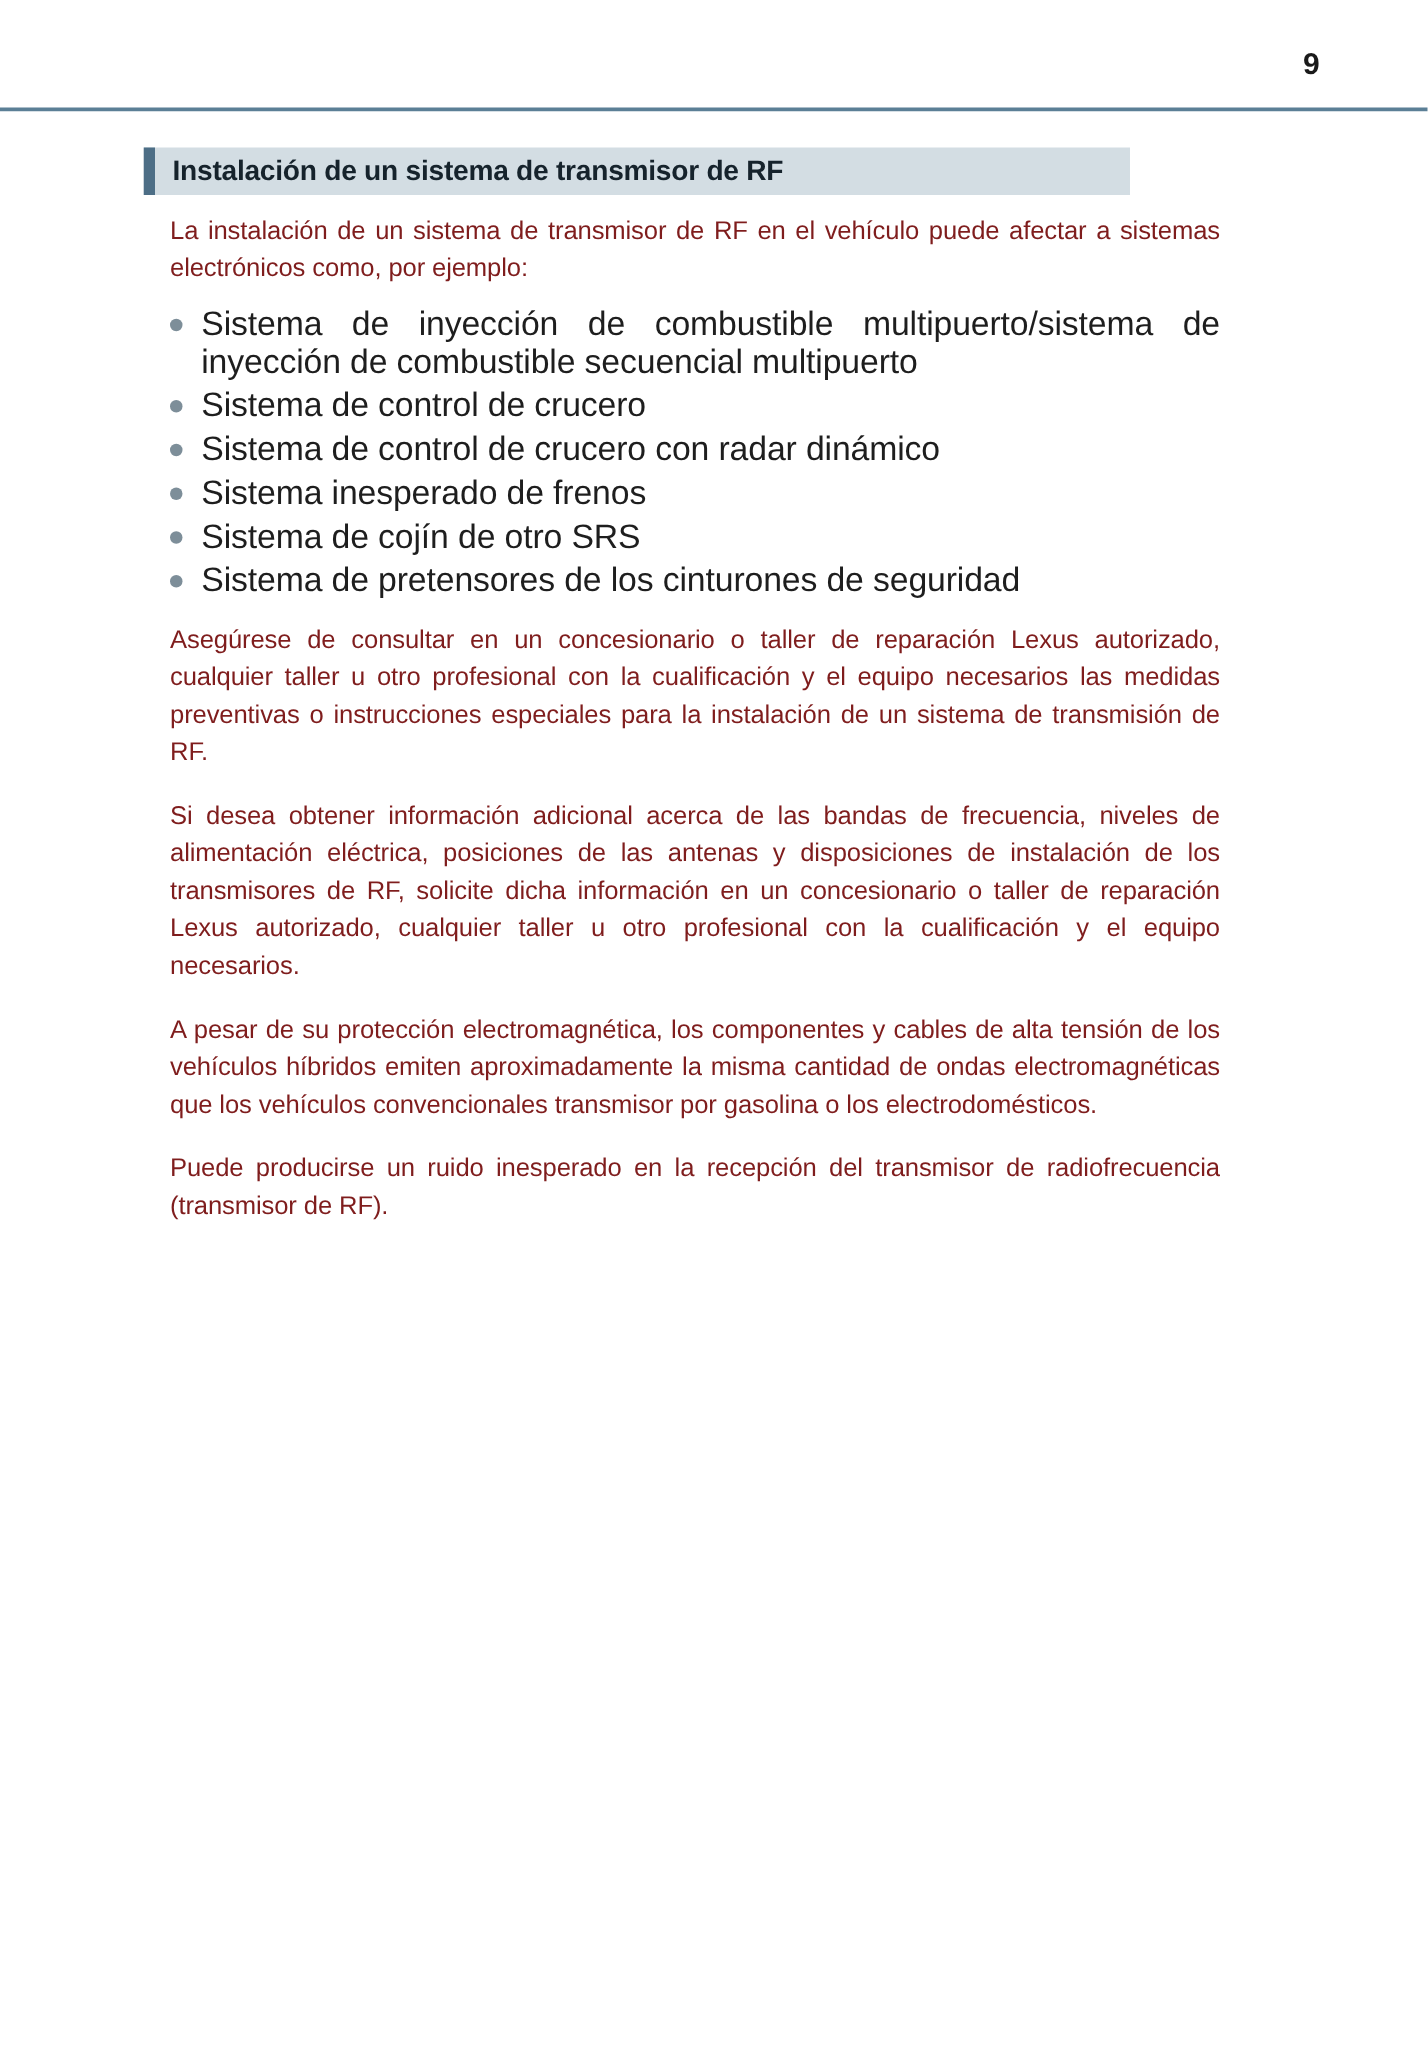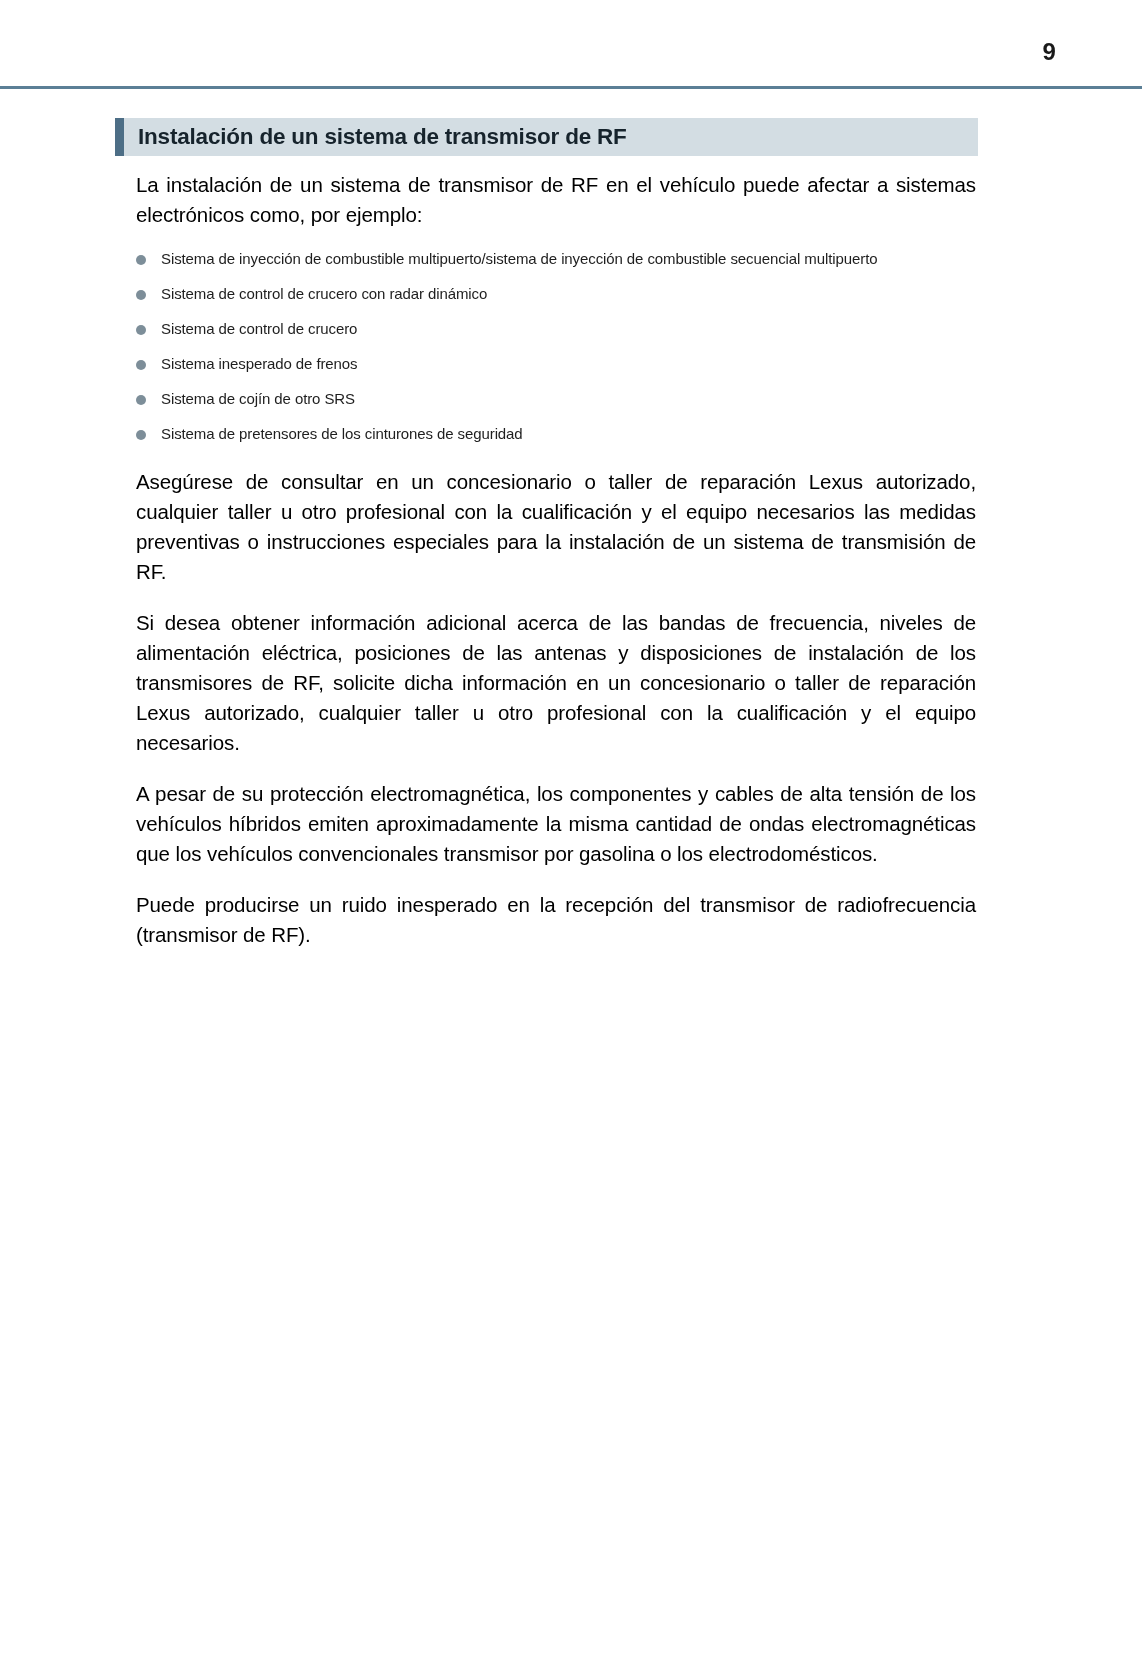--- a/index.html
+++ b/index.html
@@ -44,21 +44,21 @@
     top: 86px;
     height: 3px;
     background: #5b7f96;
   }
 
   
   .title-bar {
     position: absolute;
     left: 115px;
     top: 118px;
-    width: 863px;
+    width: 789px;
     height: 38px;
     background: #d3dde3;
     display: flex;
     align-items: center;
   }
   .title-bar .accent {
     width: 9px;
     height: 38px;
     background: #4d6e86;
     flex: 0 0 auto;
@@ -79,40 +79,40 @@
     top: 170px;
     width: 840px;
   }
 
   p.para {
     margin: 0 0 21px 0;
     font-size: 20.5px;
     line-height: 30px;
     text-align: justify;
     text-justify: inter-word;
-    color: #000000;
+    color: #7f1d1d;
     letter-spacing: -0.1px;
   }
   p.para:last-child {
     margin-bottom: 0;
   }
   p.para.tight {
     margin-bottom: 14px;
   }
 
   ul.bullets {
     list-style: none;
     margin: 0 0 18px 0;
     padding: 0;
   }
   ul.bullets li {
     position: relative;
     padding-left: 25px;
     margin-bottom: 5px;
-    font-size: 15px;
+    font-size: 27px;
     line-height: 30px;
     color: #1e1e1e;
     letter-spacing: -0.1px;
   }
   ul.bullets li.justified {
     text-align: justify;
     text-justify: inter-word;
   }
   ul.bullets li .dot {
     position: absolute;
@@ -143,25 +143,25 @@
 
     <p class="para tight">La instalación de un sistema de transmisor de RF en el vehículo puede afectar a sistemas electrónicos como, por ejemplo:</p>
 
     <ul class="bullets">
       <li class="justified">
         <span class="dot"></span>
         <span>Sistema de inyección de combustible multipuerto/sistema de inyección de combustible secuencial multipuerto</span>
       </li>
       <li>
         <span class="dot"></span>
-        <span>Sistema de control de crucero con radar dinámico</span>
+        <span>Sistema de control de crucero</span>
       </li>
       <li>
         <span class="dot"></span>
-        <span>Sistema de control de crucero</span>
+        <span>Sistema de control de crucero con radar dinámico</span>
       </li>
       <li>
         <span class="dot"></span>
         <span>Sistema inesperado de frenos</span>
       </li>
       <li>
         <span class="dot"></span>
         <span>Sistema de cojín de otro SRS</span>
       </li>
       <li>

